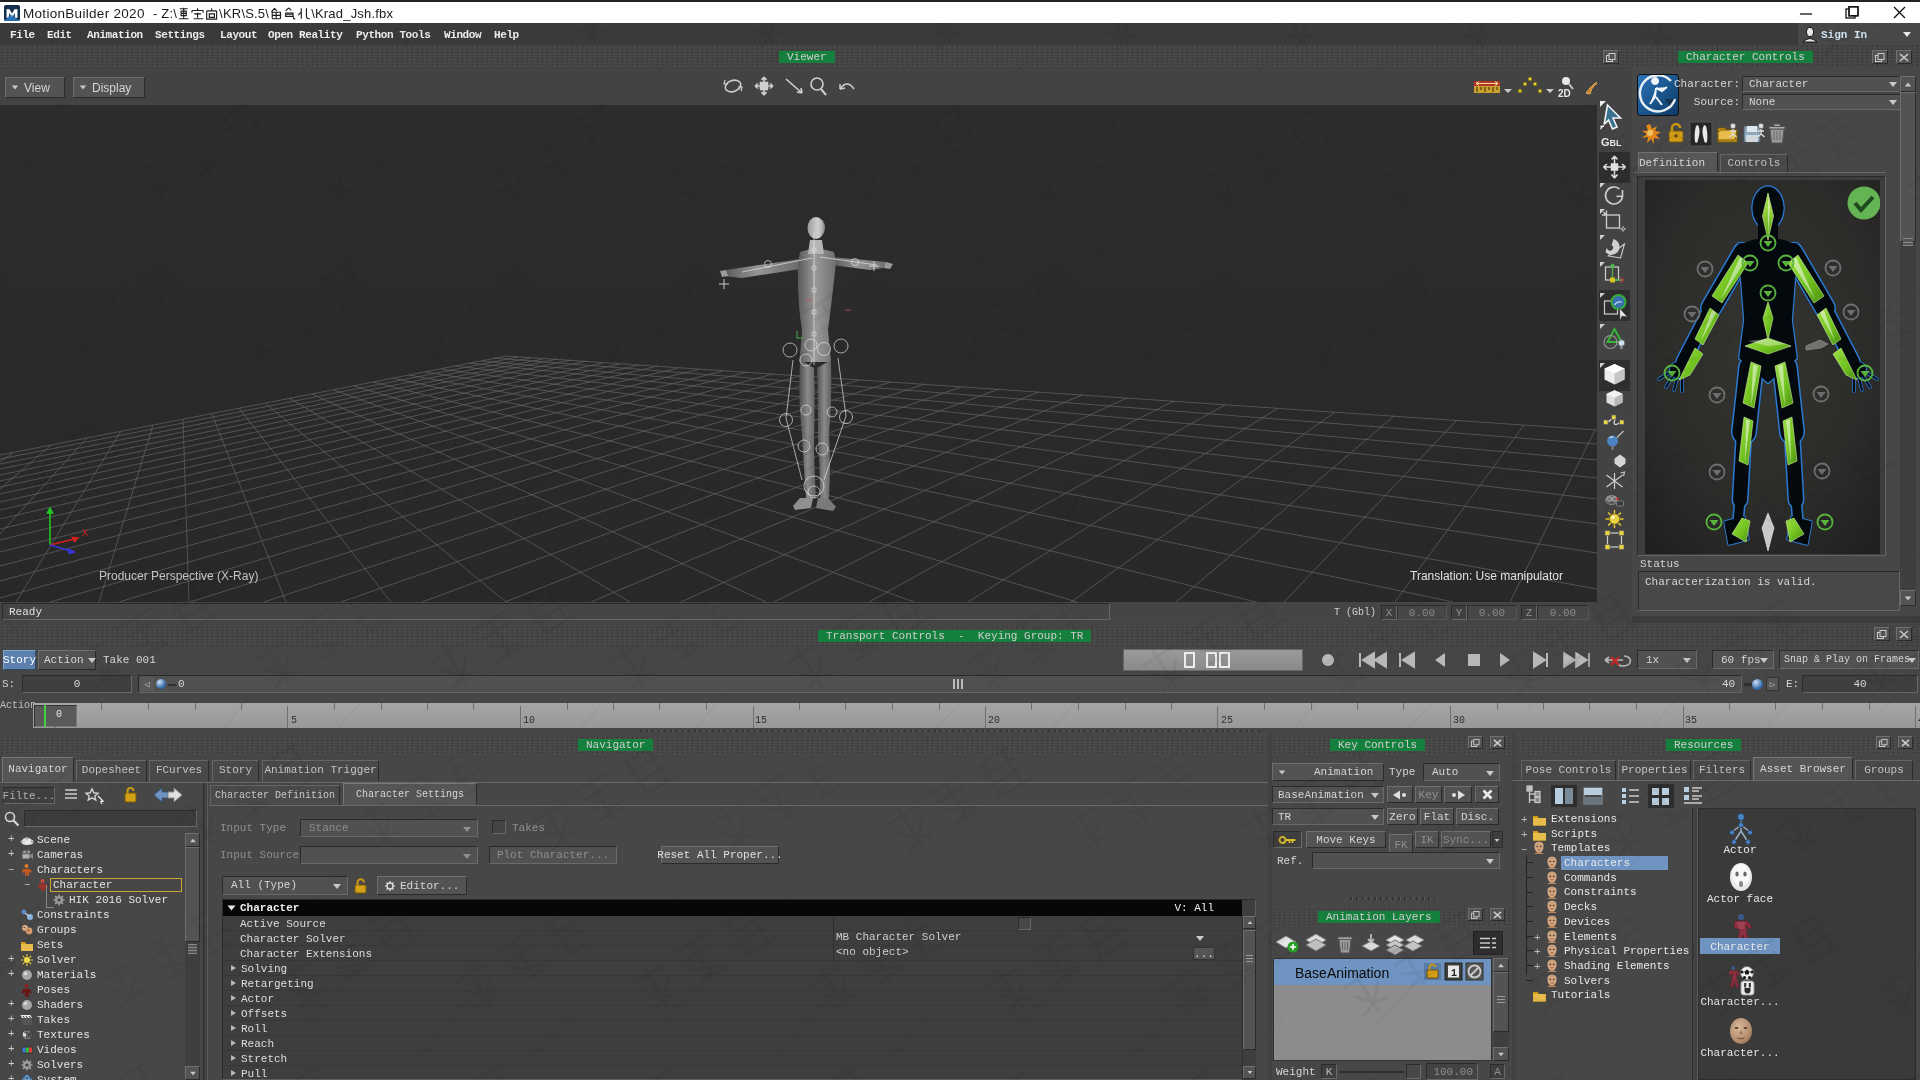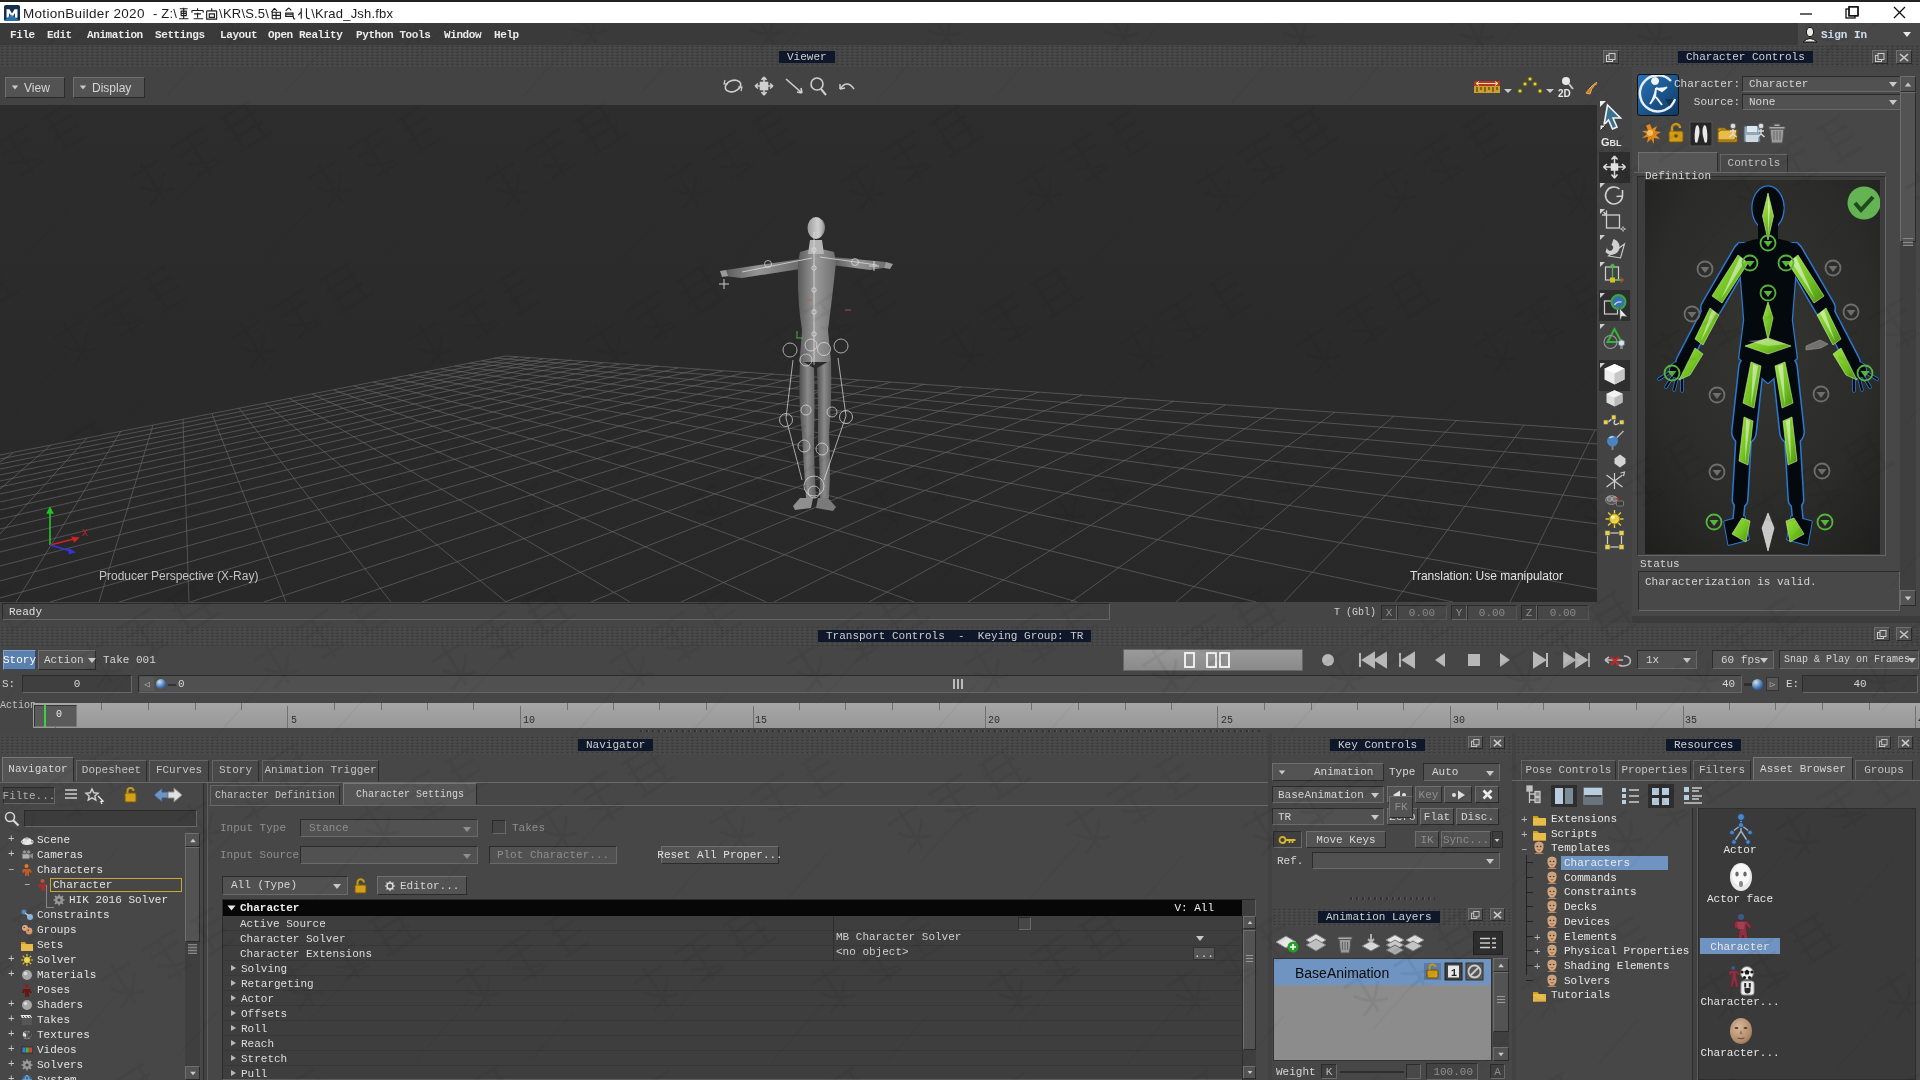--- a/index.html
+++ b/index.html
@@ -5,21 +5,21 @@
 body{background:#454545;font-family:"Liberation Mono",monospace;font-size:11px;color:#d6d6d6;position:relative}
 .a{position:absolute;white-space:nowrap}
 .raised{background:#535353;border:1px solid;border-color:#6f6f6f #2b2b2b #2b2b2b #6f6f6f}
 .sunk{background:#3f3f3f;border:1px solid;border-color:#2b2b2b #686868 #686868 #2b2b2b}
 .drop{background:#515151;border:1px solid;border-color:#2b2b2b #6a6a6a #6a6a6a #2b2b2b}
 .dots{background-image:radial-gradient(rgba(0,0,0,.22) 0.8px, rgba(0,0,0,0) 1.1px),radial-gradient(rgba(255,255,255,.05) 0.8px, rgba(0,0,0,0) 1.1px);background-size:5px 3px,5px 3px;background-position:0 0,2px 1px}
 .ctr{display:flex;align-items:center;justify-content:center}
 .lft{display:flex;align-items:center}
 .dis{color:#8f8f8f}
 .caret{width:0;height:0;border-left:4px solid transparent;border-right:4px solid transparent;border-top:5px solid #c9c9c9;display:inline-block}
-.hdrtxt{color:#cfcfcf;background:#0f172a;padding:0 8px}
+.hdrtxt{color:#cfcfcf;background:#15803d;padding:0 8px}
 .wbtn{width:16px;height:14px;border:1px solid;border-color:#6f6f6f #2b2b2b #2b2b2b #6f6f6f;background:#535353;display:flex;align-items:center;justify-content:center}
 .tick{position:absolute;top:0;width:1px;background:#6e6e6e}
 </style></head>
 <body>
 
 <div class="a" style="left:0;top:0;width:1920px;height:2px;background:#222"></div>
 <div class="a" style="left:0;top:2px;width:1920px;height:21px;background:#fff">
   <svg class="a" style="left:4px;top:3px" width="16" height="16" viewBox="0 0 19 19">
       <rect x="0" y="0" width="19" height="19" rx="2" fill="#14304e"></rect>
       <path d="M3 15 L3 5 L6.5 5 L9.5 10 L12.5 5 L16 5 L16 15 L13 15 L13 9.5 L9.5 15 L6 9.5 L6 15 Z" fill="#fff"></path>
@@ -454,21 +454,21 @@
       <path d="M19 9 v6 m-3 -4 h6 m-6.5 6 l3.5 -3 l3.5 3" stroke="#ddd" stroke-width="1.4" fill="none"></path>
     </g>
  <g transform="translate(128,0)">
       <path d="M4 9 h14 l-1.5 14 h-11 z" fill="#9a9a9a" stroke="#555"></path>
       <rect x="3" y="6.5" width="16" height="2.5" fill="#aaa" stroke="#555"></rect>
       <rect x="8" y="4" width="6" height="2.5" fill="#aaa" stroke="#555"></rect>
       <path d="M8 11 v9 M11 11 v9 M14 11 v9" stroke="#666"></path>
     </g>
 </svg>
 <div class="a" style="left:1638px;top:152px;width:80px;height:20px;background:#565656;border:1px solid;border-color:#707070 #2b2b2b transparent #707070;z-index:3">
-    <div style="text-align:center;padding-top:17px">Definition</div>
+    <div style="text-align:left;padding-top:4px">Definition</div>
   </div>
 <div class="a" style="left:1720px;top:154px;width:68px;height:18px;background:#494949;border:1px solid;border-color:#666 #2b2b2b transparent #666">
     <div style="text-align:center;padding-top:2px;color:#c0c0c0">Controls</div>
   </div>
 <div class="a" style="left:1634px;top:172px;width:252px;height:1px;background:#6a6a6a"></div>
 
 <div class="a" style="left:1637px;top:176px;width:249px;height:380px;background:#3d3d3d;border:1px solid;border-color:#2b2b2b #666 #666 #2b2b2b">
 <svg class="a" style="left:7px;top:3px" width="235" height="374" viewBox="0 0 235 374">
  <defs>
   <radialGradient id="bmbg" cx="0.5" cy="0.42" r="0.8">
@@ -1121,21 +1121,21 @@
 <div class="a raised ctr" style="left:1387px;top:808px;width:31px;height:17px">Zero</div>
 <div class="a raised ctr" style="left:1420px;top:808px;width:34px;height:17px">Flat</div>
 <div class="a raised ctr" style="left:1456px;top:808px;width:43px;height:17px">Disc.</div>
 <div class="a sunk ctr" style="left:1273px;top:831px;width:29px;height:17px">
     <svg width="20" height="10" viewBox="0 0 20 10">
       <circle cx="4.5" cy="5" r="3" fill="none" stroke="#d8b92a" stroke-width="1.8"></circle>
       <path d="M7.5 5 h10 m-3 0 v3 m-3 -3 v3" stroke="#d8b92a" stroke-width="1.8" fill="none"></path>
     </svg>
   </div>
 <div class="a raised ctr" style="left:1306px;top:831px;width:80px;height:17px">Move Keys</div>
-<div class="a raised ctr dis" style="left:1389px;top:796px;width:24px;height:22px">FK</div>
+<div class="a raised ctr dis" style="left:1389px;top:834px;width:24px;height:22px">FK</div>
 <div class="a raised ctr dis" style="left:1415px;top:831px;width:24px;height:17px">IK</div>
 <div class="a raised ctr dis" style="left:1441px;top:831px;width:50px;height:17px">Sync...</div>
 <div class="a" style="left:1492px;top:831px;width:11px;height:17px;background:#3e3e3e;border:1px solid #2b2b2b"><div class="caret" style="transform:scale(.6);margin-top:6px"></div></div>
 <div class="a" style="left:1277px;top:855px">Ref.</div>
 <div class="a drop" style="left:1312px;top:852px;width:188px;height:17px">
     <span class="caret" style="position:absolute;right:5px;top:6px"></span>
   </div>
 <div class="a" style="left:1350px;top:897px;width:85px;height:3px;background-image:repeating-linear-gradient(90deg,#333 0 2px,#5a5a5a 2px 3px,transparent 3px 6px)"></div>
 
 <div class="a dots" style="left:1272px;top:908px;width:240px;height:18px;background-color:#474747"></div>

